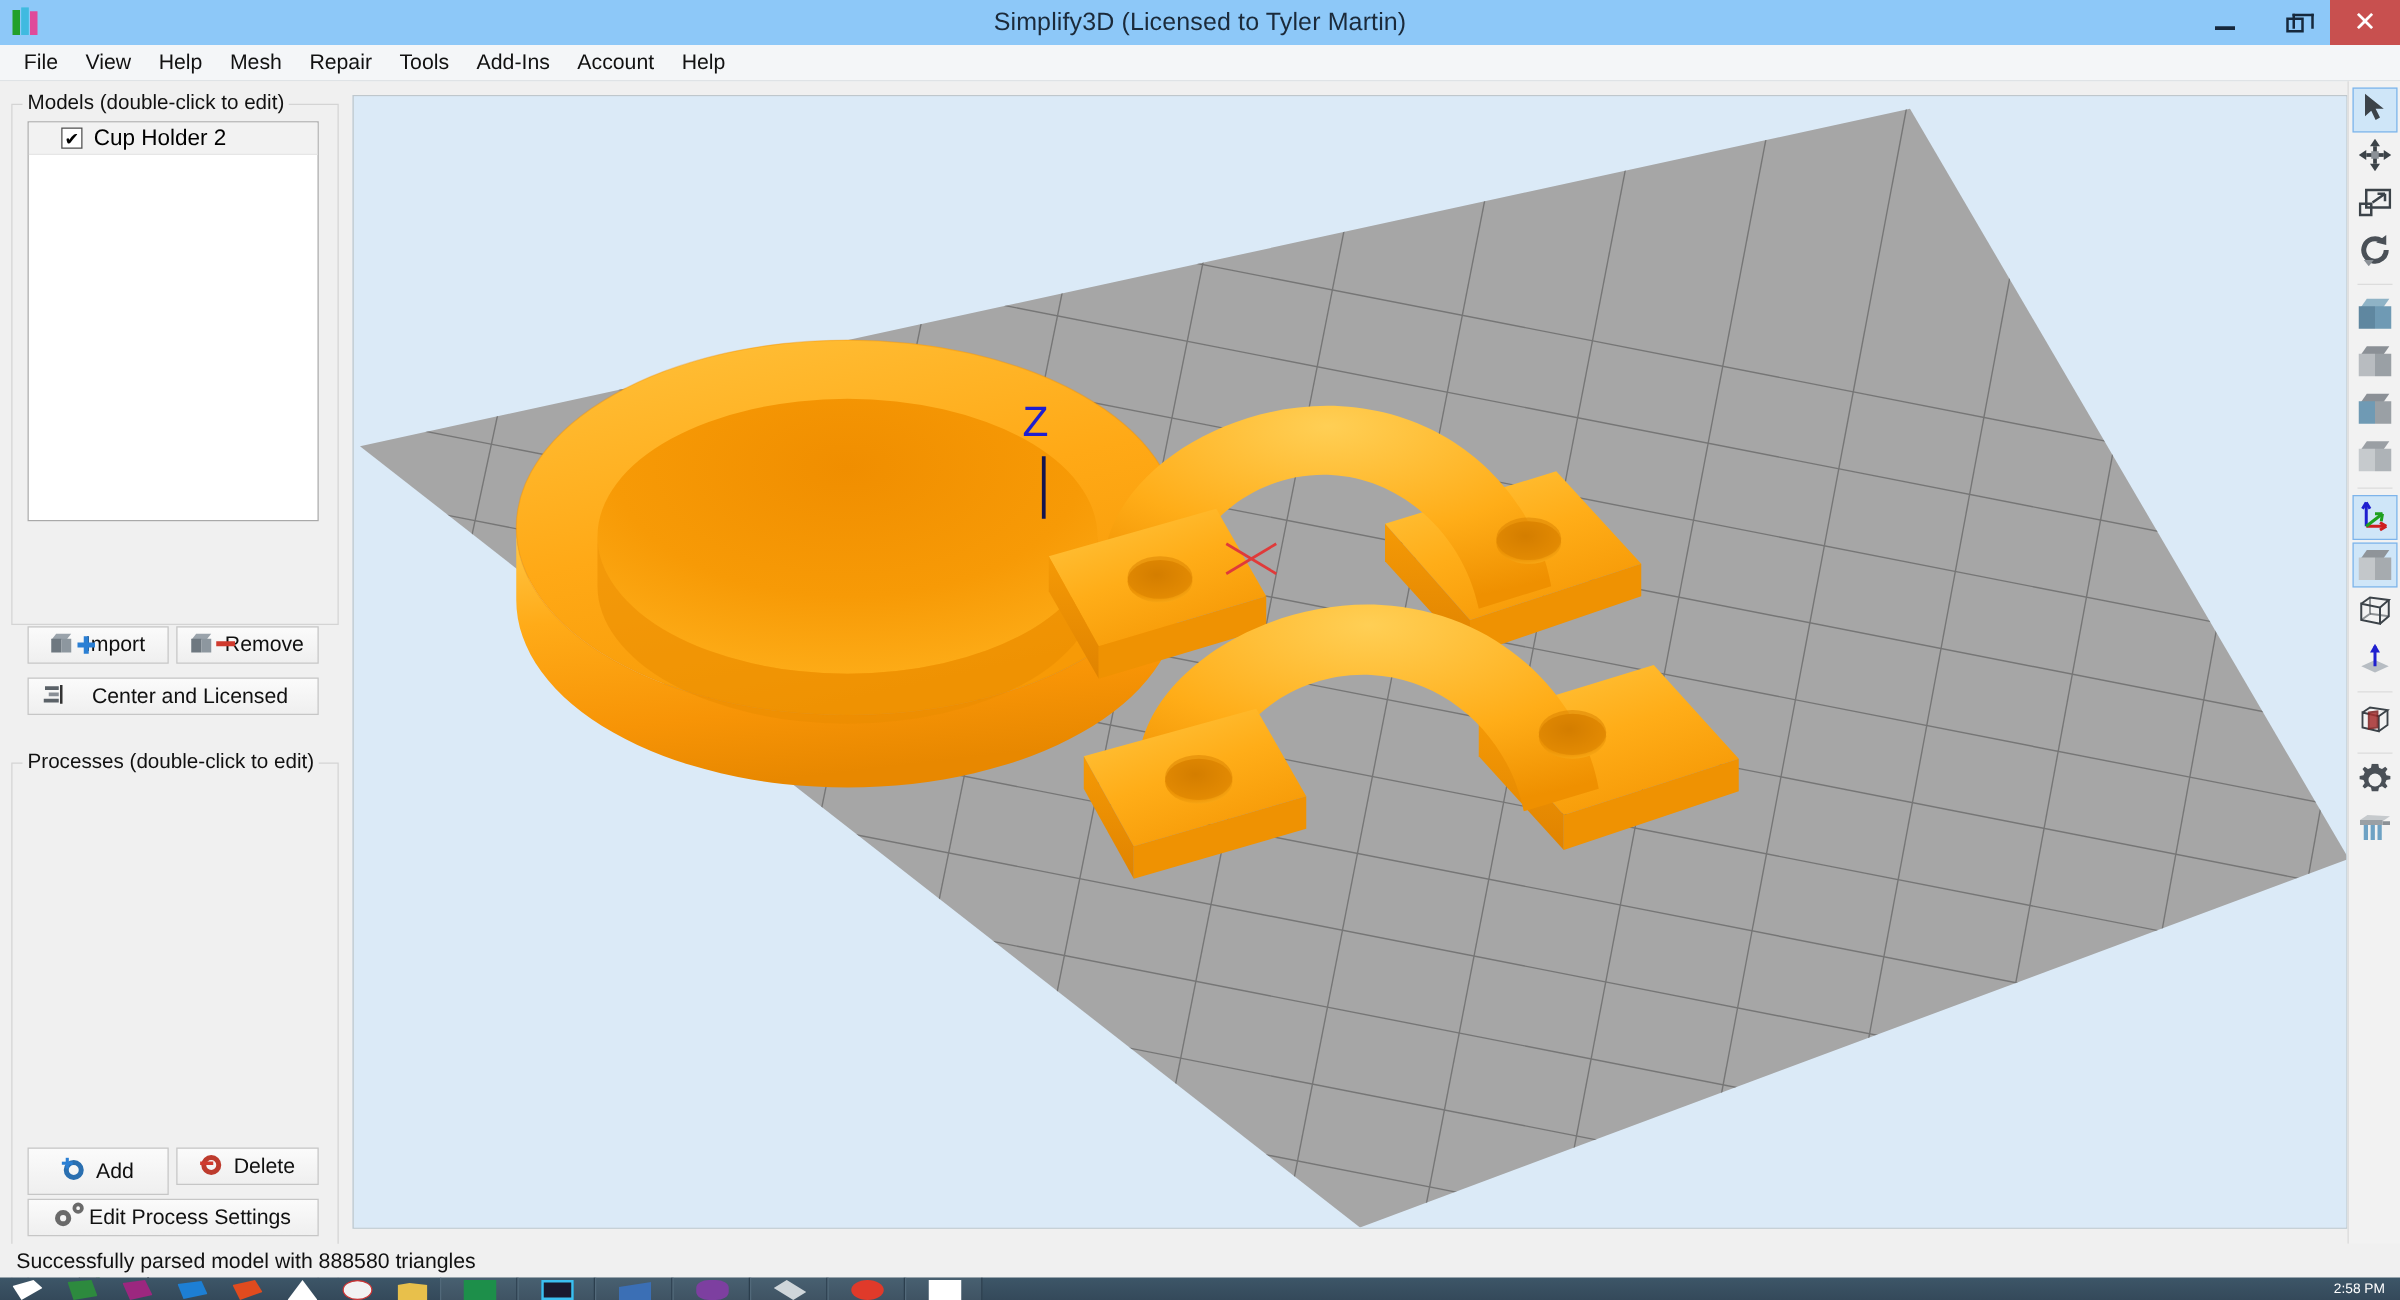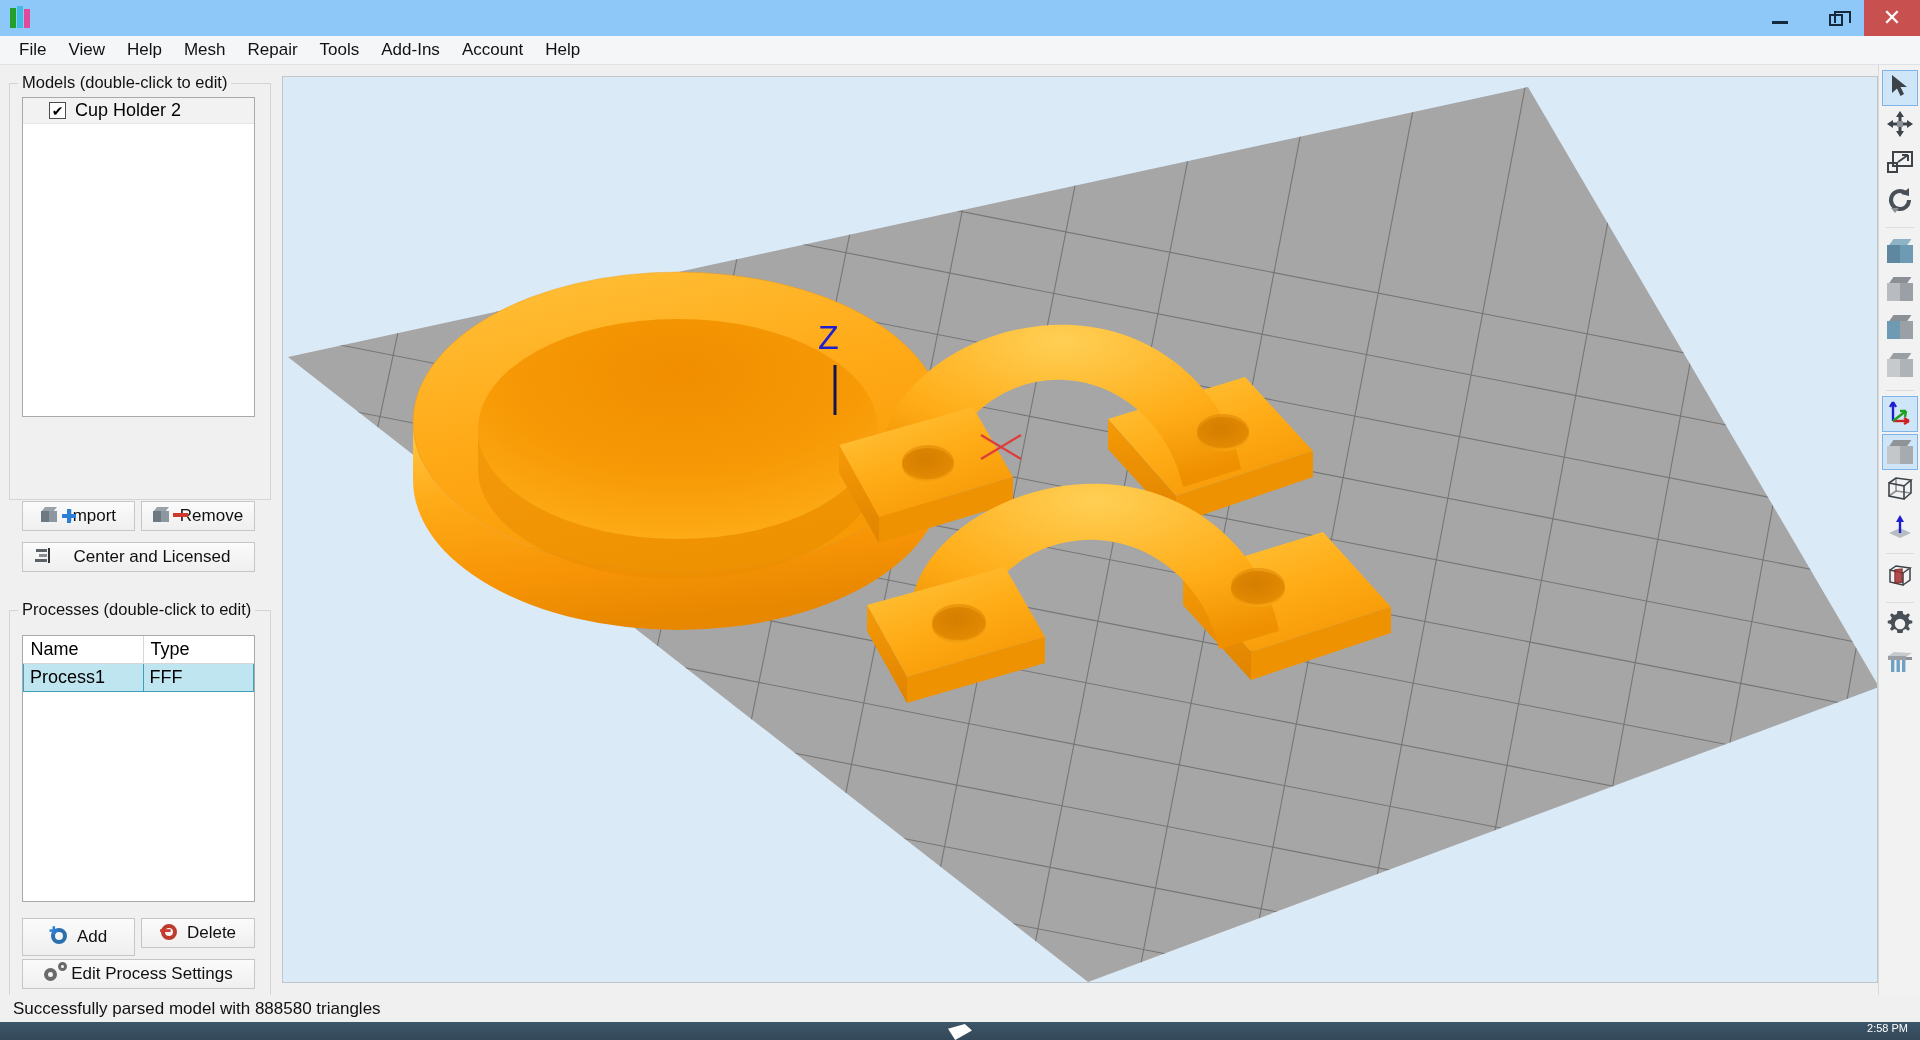--- a/index.html
+++ b/index.html
@@ -137,41 +137,42 @@
   
   #statusbar{
     position:absolute; left:0; top:995px; width:1920px; height:27px;
     background:#f0f0f0; font-size:17px; color:#111; padding-left:13px; line-height:27px;
   }
 
   
   #taskbar{
     position:absolute; left:0; top:1022px; width:1920px; height:18px;
     background:linear-gradient(#3d5668,#34495a);
-    display:flex; align-items:center; overflow:hidden;flex-direction:column;
+    display:flex; align-items:center; overflow:hidden;
   }
   .tsk{ width:44px; height:18px; flex:none; position:relative; }
   .tsk i{ position:absolute; left:10px; top:2px; width:24px; height:16px; display:block; }
   .tskbtn{ width:62px; height:18px; flex:none; border-left:1px solid #52697a;
            border-right:1px solid #2b3e4d; position:relative; background:rgba(255,255,255,.06);}
   .tskbtn i{ position:absolute; left:18px; top:2px; width:26px; height:16px; display:block; }
   .clock{ position:absolute; right:12px; font-size:11px; color:#fff; }
 </style>
 </head>
 <body>
 
 <div id="titlebar">
   <span class="t-logo">
     <svg width="34" height="28" viewBox="0 0 34 28">
       <rect x="4" y="4" width="6" height="20" fill="#22a02a"></rect>
       <rect x="11" y="2" width="6" height="22" fill="#5bc8e8"></rect>
       <rect x="18" y="5" width="6" height="19" fill="#e04a9a"></rect>
       <rect x="11" y="2" width="6" height="22" fill="#3ab7dd" opacity=".8"></rect>
     </svg>
   </span>
+  <span class="t-title">Simplify3D (Licensed to Tyler Martin)</span>
   <div class="wbtns">
     <div class="wbtn">
         <span class="min"></span>
       </div>
     <div class="wbtn">
         <span class="restore"></span>
       </div>
     <div class="wbtn close">
         <span class="xg">✕</span>
       </div>
@@ -226,34 +227,20 @@
         <span class="bar b1"></span><span class="bar b2"></span><span class="bar b3"></span>
       </span>
     </span>
     <span>Center and Licensed</span>
   </div>
 
   <div class="groupbox" style="left:9px; top:545px; width:262px; height:419px;">
     <span class="grouplabel">Processes (double-click to edit)</span>
   </div>
 
-  <div class="listbox" style="left:22px; top:570px; width:233px; height:267px;">
-    <table class="ptable">
-      <tbody>
-          <tr>
-        <th style="width:52%">Name</th>
-        <th style="border-right:none">Type</th>
-      </tr>
-      <tr class="sel">
-        <td class="selname">Process1</td>
-        <td>FFF</td>
-      </tr>
-    </tbody>
-      </table>
-  </div>
 
   <div class="btn" style="left:22px; top:853px; width:113px; height:38px;">
     <span class="ic">
       <span class="gear blue" style="margin-left:1px;"></span>
       <span class="plus" style="transform:scale(.62);left:-3px;top:-3px;"></span>
     </span>
     <span>Add</span>
   </div>
 
   <div class="btn" style="left:141px; top:853px; width:114px; height:30px;">

